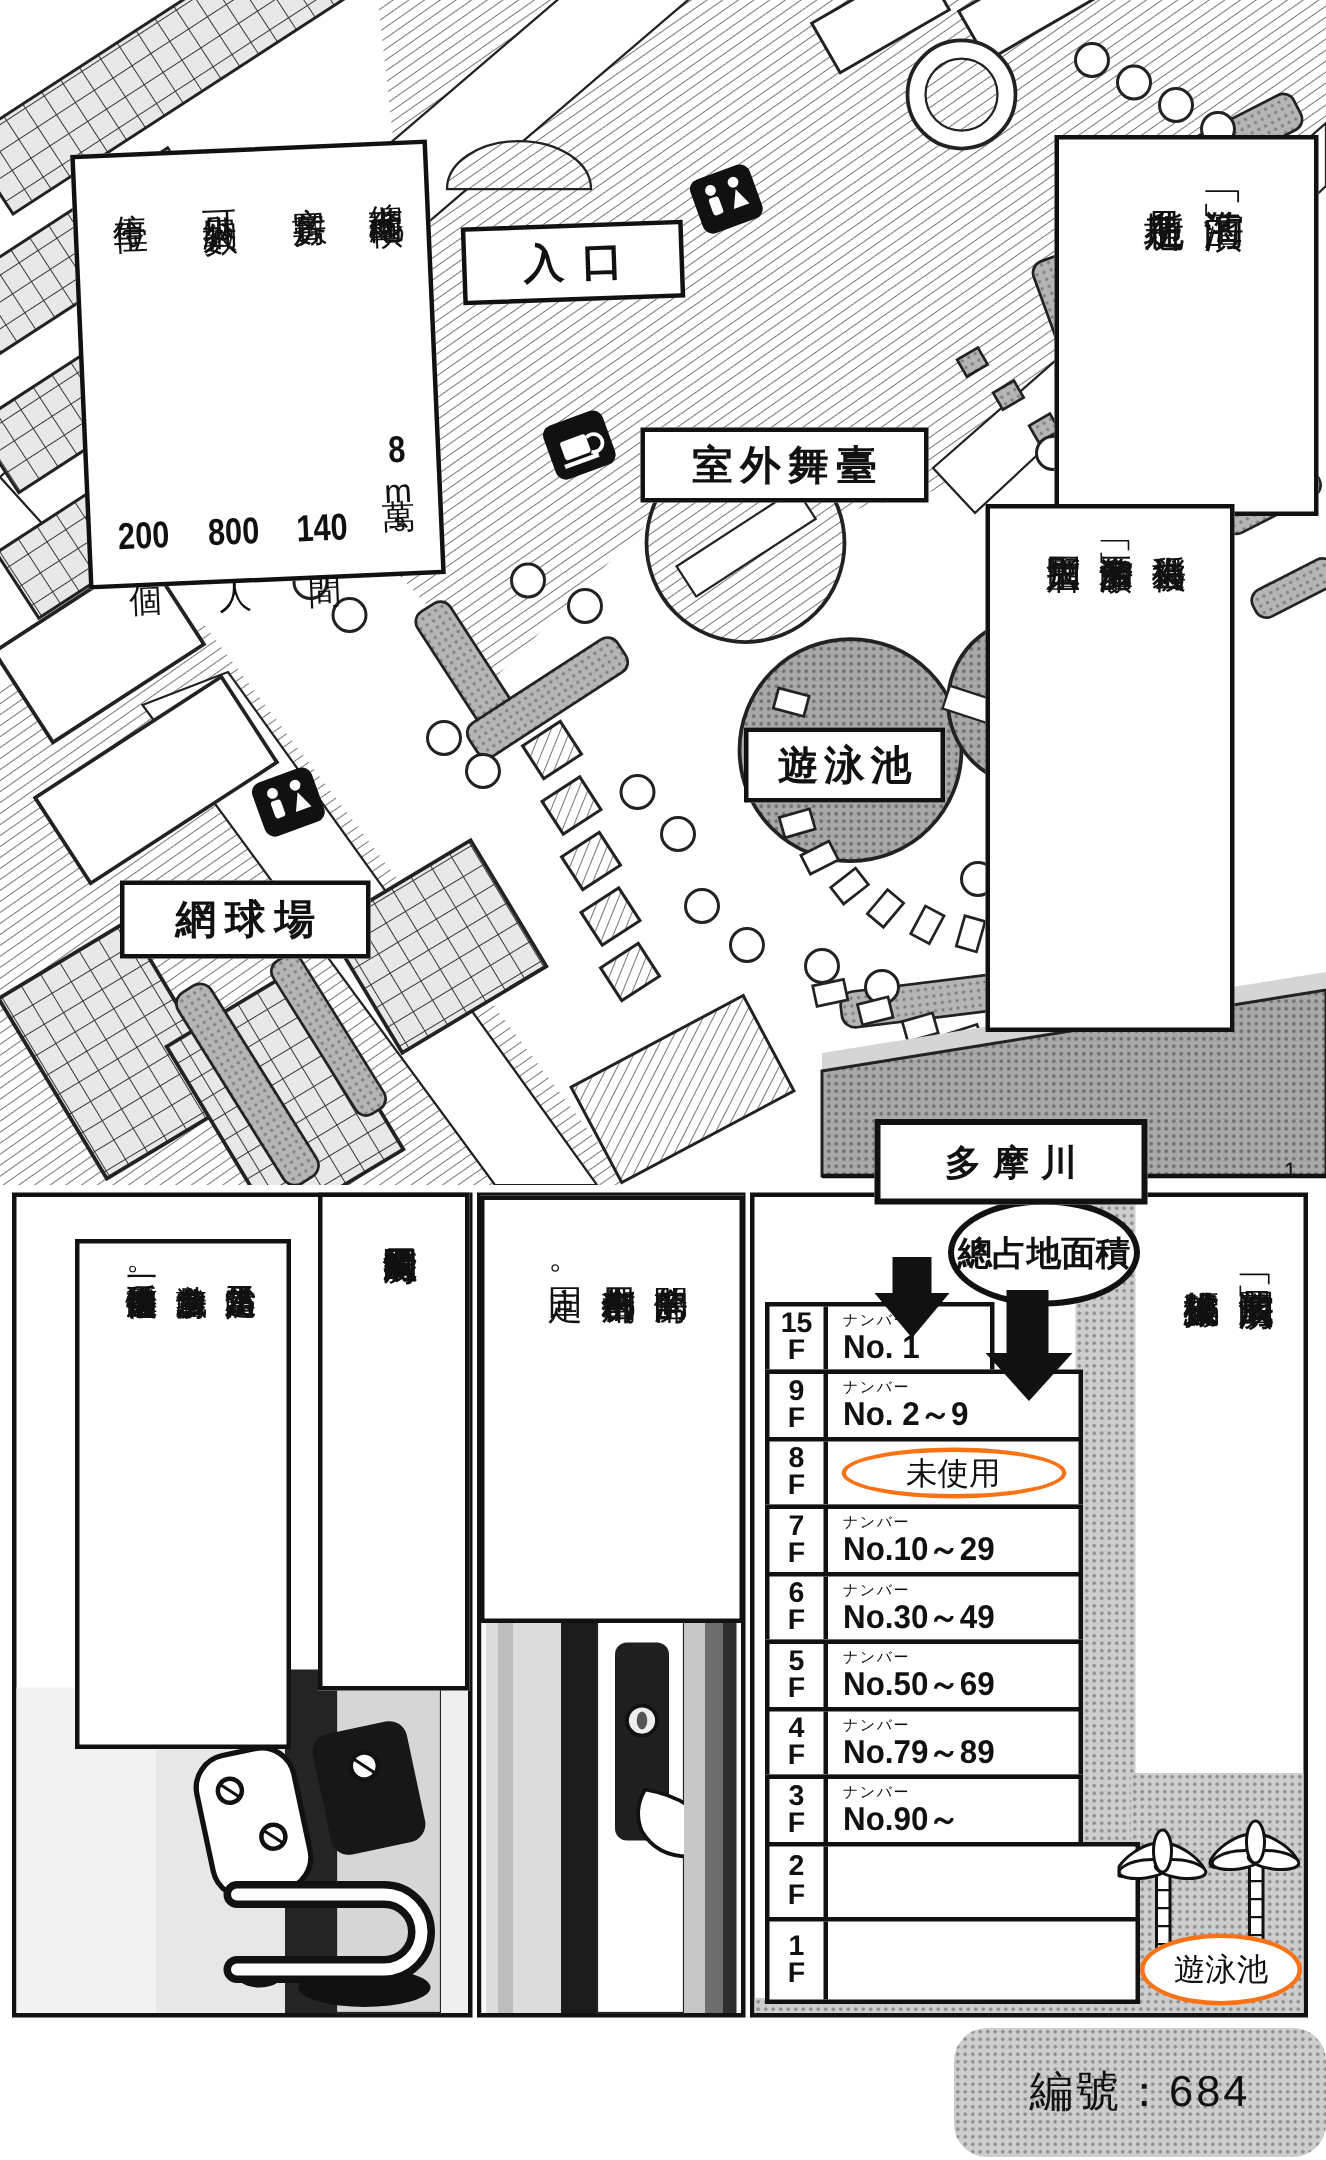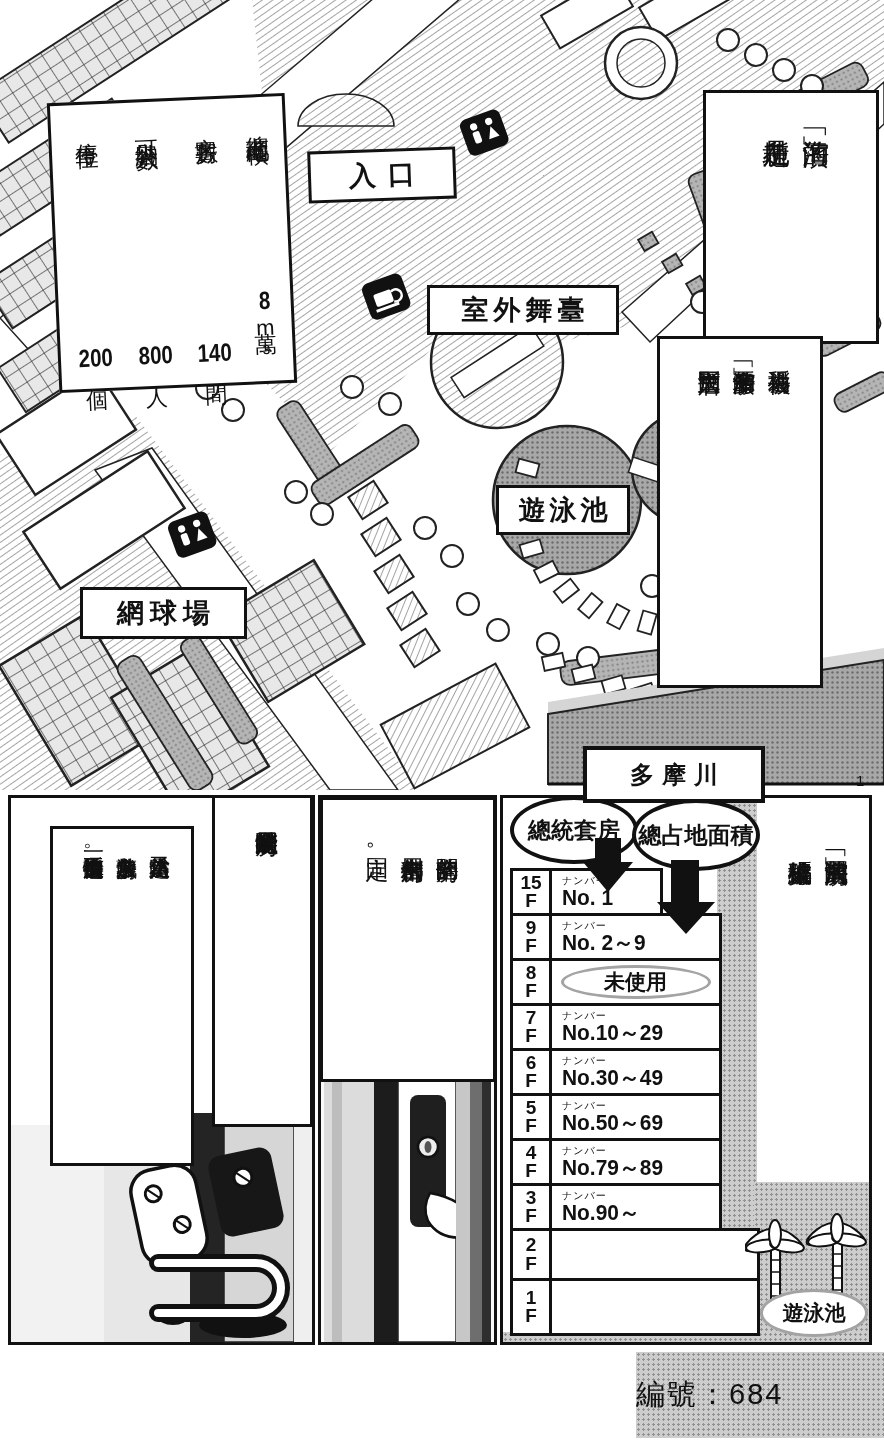--- a/index.html
+++ b/index.html
@@ -23,27 +23,27 @@
   .sval{font-size:25px;font-weight:700;transform:scaleX(.82);white-space:nowrap;margin-top:6px;}
   .sunit{font-size:22px;line-height:1.05;}
   
   .frow{position:absolute;background:#fff;border:3px solid #111;box-sizing:border-box;display:flex;z-index:3;}
   .fnum{width:36px;border-right:3px solid #111;display:flex;flex-direction:column;align-items:center;
         justify-content:center;font-size:19px;line-height:.95;font-weight:600;}
   .fcontent{flex:1;display:flex;flex-direction:column;justify-content:center;padding-left:10px;}
   .furi{font-size:10px;letter-spacing:1px;line-height:1;margin-bottom:1px;}
   .flabel{font-size:22px;font-weight:600;transform-origin:left;transform:scaleX(.95);line-height:1;}
   .fovals{flex:1;display:flex;align-items:center;justify-content:space-evenly;padding:0 2px;}
-  .oval{background:#fff;border:3px solid #a3a3a3;border-radius:50%;display:flex;align-items:center;
-        justify-content:center;font-size:21px;font-weight:700;box-sizing:border-box;}
+  .oval{background:#fff;border:3px solid #f97316;border-radius:50%;display:flex;align-items:center;
+        justify-content:center;font-size:21px;font-weight:400;box-sizing:border-box;}
   .suite{position:absolute;z-index:5;background:#fff;border:4px solid #111;border-radius:50%;
          display:flex;align-items:center;justify-content:center;font-size:23px;font-weight:700;box-sizing:border-box;}
   #title{z-index:8;font-size:37px;font-weight:800;letter-spacing:1px;white-space:nowrap;
          text-shadow:2px 0 0 #fff,-2px 0 0 #fff,0 2px 0 #fff,0 -2px 0 #fff,2px 2px 0 #fff,-2px -2px 0 #fff,2px -2px 0 #fff,-2px 2px 0 #fff;}
-  #serial{z-index:2;display:flex;align-items:center;font-size:29px;letter-spacing:2px;}
+  #serial{z-index:2;display:flex;align-items:center;justify-content:center;font-size:29px;letter-spacing:2px;border-radius:22px;}
   .panel{position:absolute;background:#fff;border:3px solid #111;box-sizing:border-box;}
 </style>
 </head>
 <body>
 
 <div id="page">
 
   <svg class="abs" style="left:0;top:0;z-index:1" width="884" height="790" viewBox="0 0 884 790">
     <defs>
       <pattern id="hatch" width="6" height="6" patternUnits="userSpaceOnUse" patternTransform="rotate(55)">
@@ -336,23 +336,20 @@
   <div class="abs halftone" style="left:754px;top:1182px;width:115px;height:160px;z-index:2;"></div>
   <div class="abs halftone" style="left:503px;top:1332px;width:366px;height:10px;z-index:2;"></div>
 
   <div class="abs" style="left:762px;top:842px;width:104px;height:345px;z-index:4;display:flex;justify-content:center;">
     <div class="vlines" style="font-size:24px;">
       <div>「海濱」成員的房間</div>
       <div>根據號碼來編排</div>
     </div>
   </div>
 
-  <div class="suite" style="left:510px;top:796px;width:128px;height:68px;">
-      <span>總統套房</span>
-    </div>
   <div class="suite" style="left:632px;top:799px;width:128px;height:72px;">
       <span>總占地面積</span>
     </div>
 
   <svg class="abs" style="left:555px;top:830px;z-index:5" width="200" height="130" viewBox="0 0 200 130">
     <rect x="40" y="8" width="26" height="26" fill="#111"></rect>
     <polygon points="28,32 78,32 53,62" fill="#111"></polygon>
     <rect x="116" y="30" width="28" height="44" fill="#111"></rect>
     <polygon points="102,72 160,72 131,104" fill="#111"></polygon>
   </svg>

